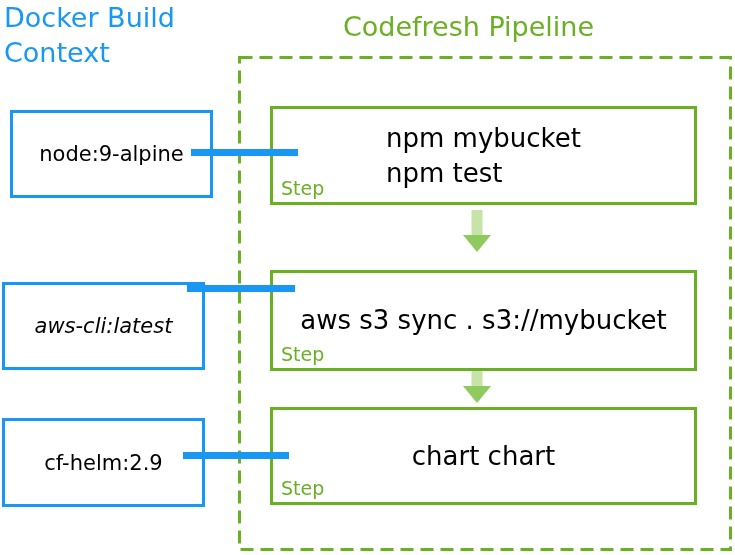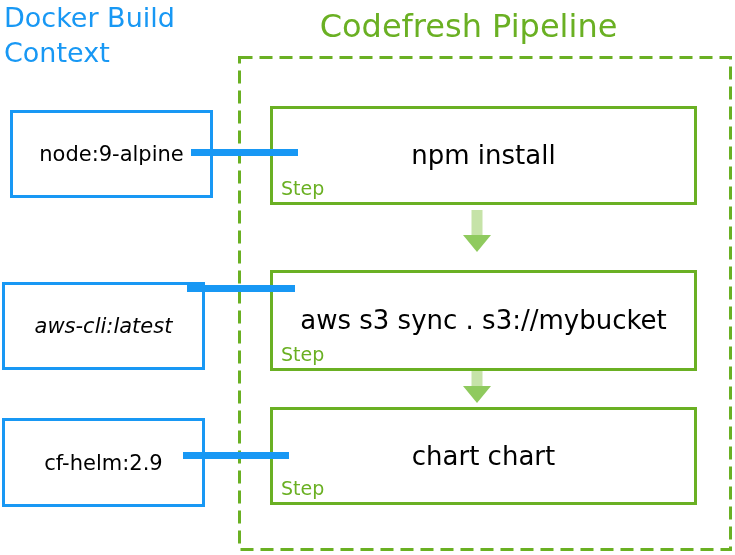--- a/index.html
+++ b/index.html
@@ -27,21 +27,21 @@
     font-size: 27px;
     line-height: 35px;
     color: var(--blue);
   }
   .cf-title {
     position: absolute;
     left: 222px;
     top: 9px;
     width: 493px;
     text-align: center;
-    font-size: 32px;
+    font-size: 27px;
     line-height: 35px;
     color: var(--green);
   }
   .boundary-svg {
     position: absolute;
     left: 0; top: 0;
     width: 735px; height: 555px;
   }
   .boundary-svg rect {
     fill: none;
@@ -140,21 +140,22 @@
     <span class="label">cf-helm:2.9</span>
   </div>
 
   <div class="connector conn-1"></div>
   <div class="connector conn-2"></div>
   <div class="connector conn-3"></div>
 
   <div class="step-box step-1">
     <div class="cmd">
       <div class="cmd-lines">
-        <div>npm install</div>
+        <div>npm mybucket</div>
+        <div>npm test</div>
       </div>
     </div>
     <div class="step-badge">Step</div>
   </div>
 
   <div class="step-box step-2">
     <div class="cmd">
       <div class="cmd-lines">
         <div>aws s3 sync . s3://mybucket</div>
       </div>

